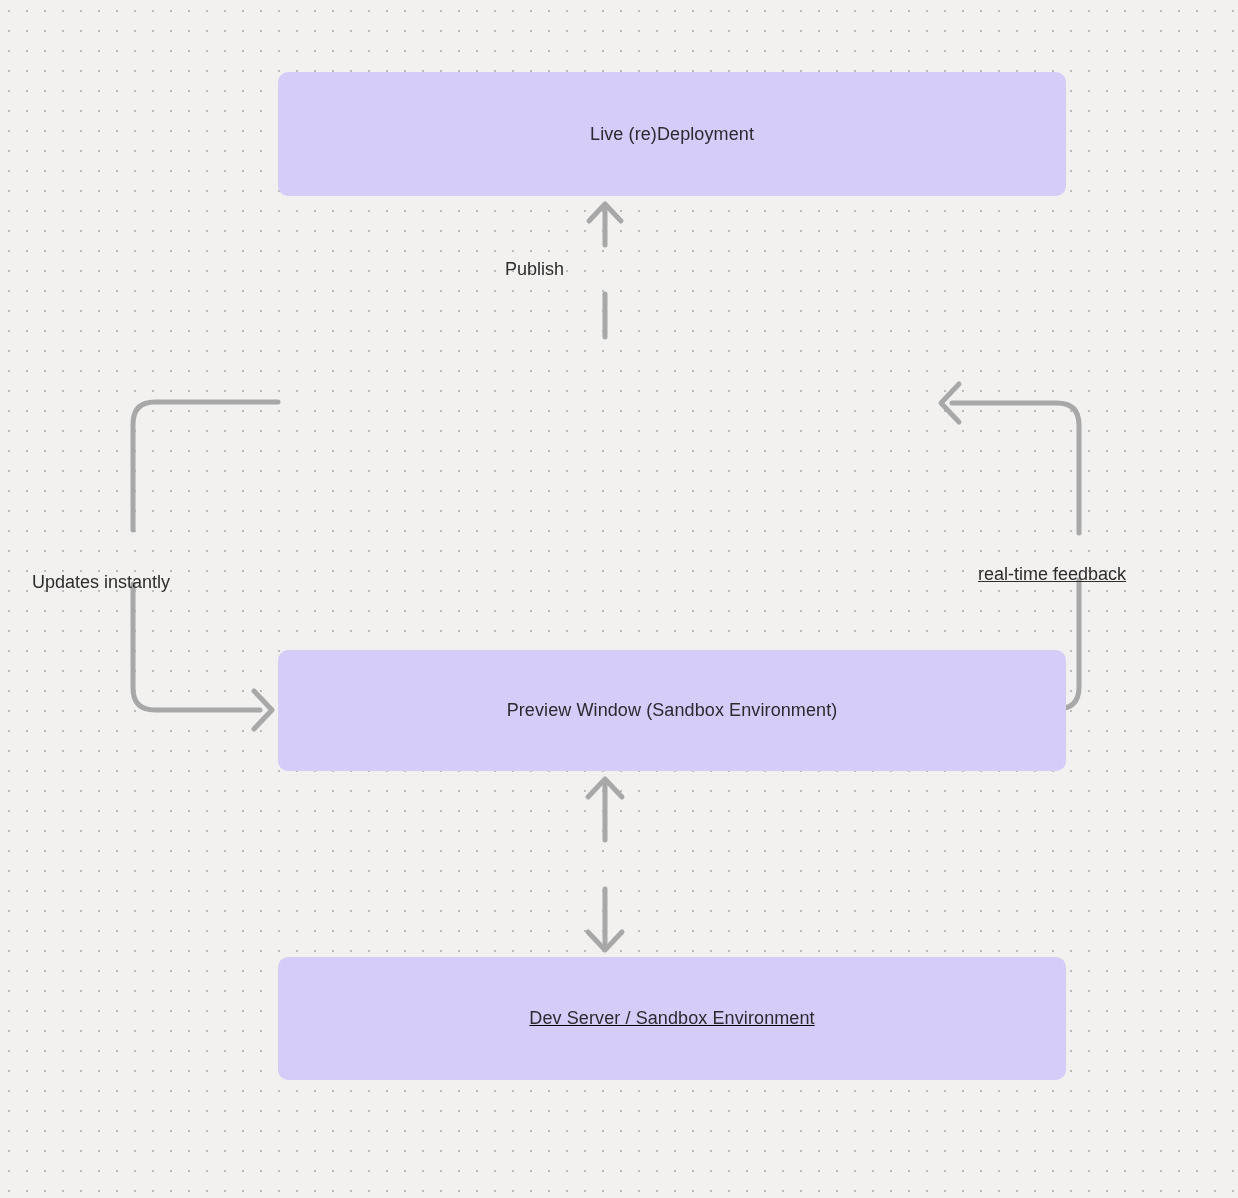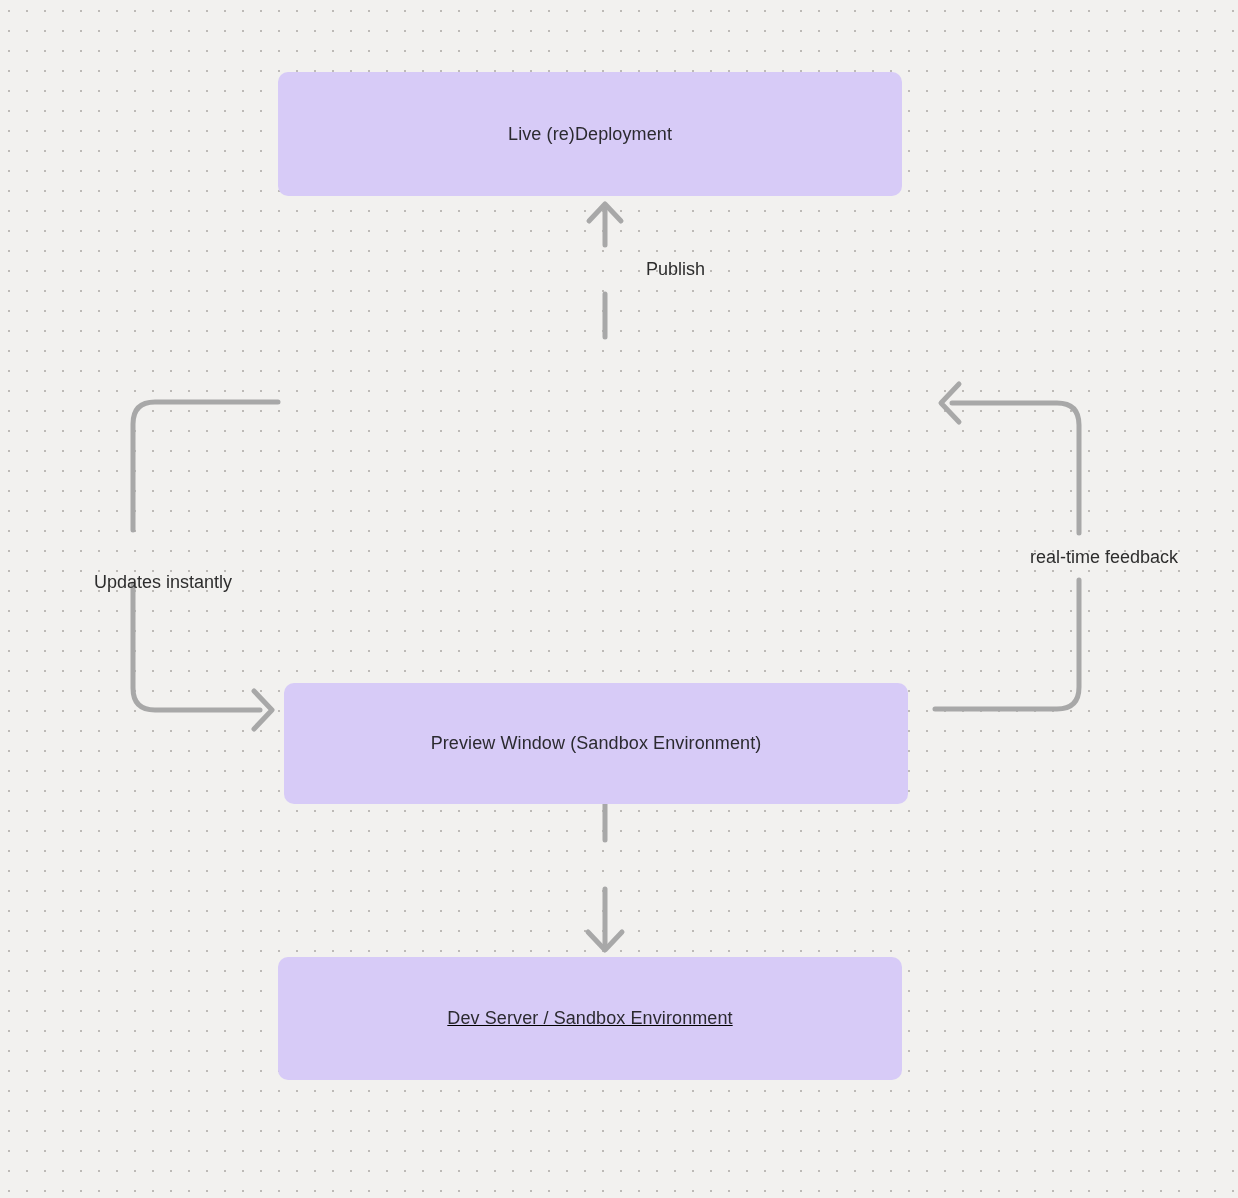--- a/index.html
+++ b/index.html
@@ -30,50 +30,50 @@
   .connector-layer path {
     fill: none;
     stroke: #a8a8a8;
     stroke-width: 5;
     stroke-linecap: round;
     stroke-linejoin: round;
   }
   .node {
     position: absolute;
     left: 278px;
-    width: 624px;
+    width: 788px;
     background: #d7cbf7;
     border-radius: 10px;
     display: flex;
     align-items: center;
     justify-content: center;
   }
   .node span {
     font-size: 18px;
     font-weight: 500;
     color: #2b2a30;
     letter-spacing: 0.1px;
   }
   .edge-label {
     position: absolute;
     font-size: 18px;
     font-weight: 500;
     color: #2d2d2d;
-    text-align: right;
+    text-align: left;
     line-height: 22px;
     white-space: nowrap;
   }
   #node-live   { top: 72px;  height: 124px; }
   #node-editor { top: 343px; height: 120px; }
-  #node-preview{ top: 683px; height: 121px; margin-left: 6px; }
+  #node-preview{ top: 650px; height: 121px; }
   #node-dev    { top: 957px; height: 123px; text-decoration: underline; }
 
   #label-publish  { left: 505px; width: 200px; top: 258px; }
   #label-updates  { left: 32px;  width: 200px; top: 571px; }
-  #label-feedback { left: 978px; width: 200px; top: 546px; }
+  #label-feedback { left: 978px; width: 200px; top: 563px; text-decoration: underline; }
   #label-spun     { left: 405px; width: 400px; top: 855px; }
 </style>
 </head>
 <body>
 
 <div class="canvas">
 
   <svg class="connector-layer" viewBox="0 0 1238 1198" xmlns="http://www.w3.org/2000/svg">
 
     <g>

